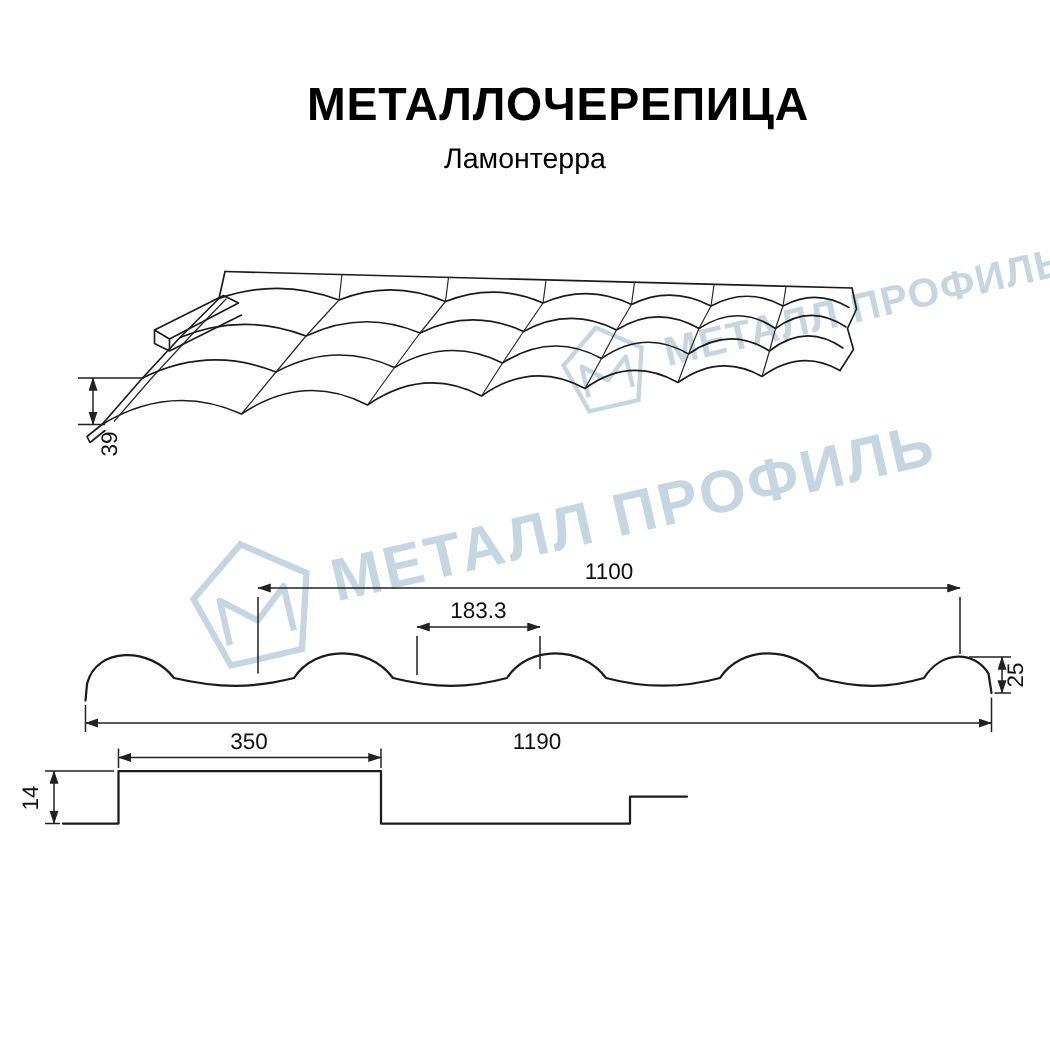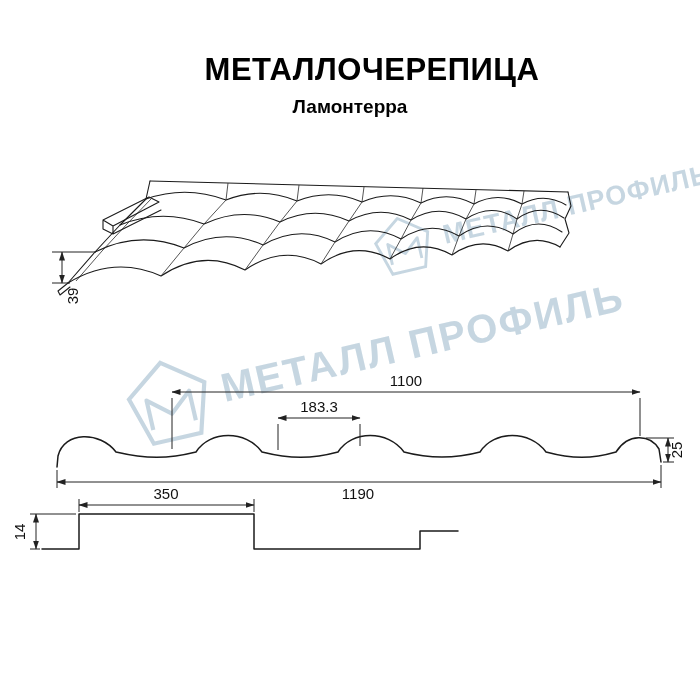--- a/index.html
+++ b/index.html
@@ -1,21 +1,21 @@
 <!DOCTYPE html>
 <html><head>
 <meta charset="utf-8">
 <style>
   html,body{margin:0;padding:0;background:#fff;}
   .page{position:relative;width:700px;height:700px;background:#ffffff;overflow:hidden;
         font-family:"Liberation Sans",sans-serif;color:#000;}
   
   .hdr{position:absolute;top:52px;left:0;width:100%;text-align:center;z-index:3;}
   .hdr h1{margin:0;font-size:31px;font-weight:700;letter-spacing:.5px;color:#000;padding-left:44px;}
-  .hdr .sub{margin-top:8px;font-size:19px;font-weight:700;color:#000;}
+  .hdr .sub{margin-top:8px;font-size:19px;font-weight:400;color:#000;}
   
   .wm{position:absolute;display:flex;align-items:center;gap:12px;z-index:1;
       transform:rotate(-13deg);transform-origin:left center;white-space:nowrap;
       font-weight:700;opacity:.8;}
   .wm svg{display:block;}
   .wm1{left:375px;top:222px;font-size:27px;letter-spacing:1px;}
   .wm2{left:128px;top:368px;font-size:40px;letter-spacing:2px;}
   
   svg.drawing{position:absolute;left:0;top:0;z-index:2;}
   .ln{stroke:#1b1b1b;fill:none;stroke-width:1.5;stroke-linejoin:round;stroke-linecap:round;}

